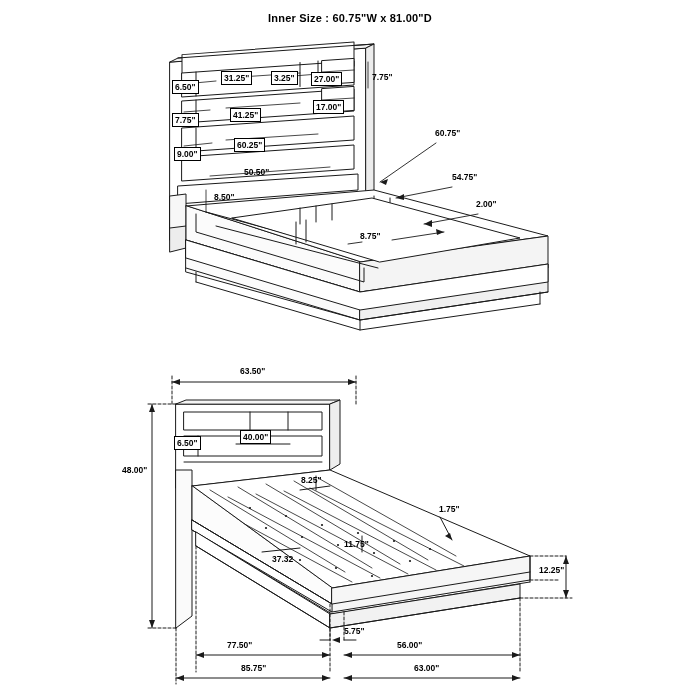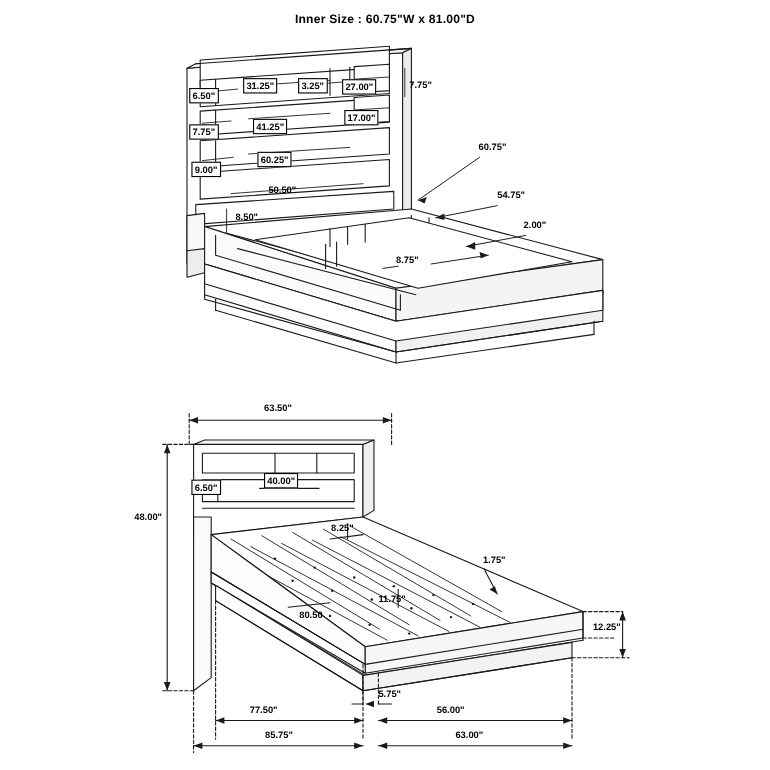--- a/index.html
+++ b/index.html
@@ -290,21 +290,21 @@
   <div class="plain" style="left:452px;top:172px;">54.75"</div>
   <div class="plain" style="left:476px;top:199px;">2.00"</div>
 
   <div class="plain" style="left:240px;top:366px;">63.50"</div>
   <div class="dim-label boxed" style="left:174px;top:436px;">6.50"</div>
   <div class="dim-label boxed" style="left:240px;top:430px;">40.00"</div>
   <div class="plain" style="left:122px;top:465px;">48.00"</div>
   <div class="plain" style="left:301px;top:475px;">8.25"</div>
   <div class="plain" style="left:439px;top:504px;">1.75"</div>
   <div class="plain" style="left:344px;top:539px;">11.75"</div>
-  <div class="plain" style="left:272px;top:554px;">80.50</div>
+  <div class="plain" style="left:272px;top:554px;">37.32</div>
   <div class="plain" style="left:539px;top:565px;">12.25"</div>
   <div class="plain" style="left:344px;top:626px;">5.75"</div>
   <div class="plain" style="left:227px;top:640px;">77.50"</div>
   <div class="plain" style="left:397px;top:640px;">56.00"</div>
   <div class="plain" style="left:241px;top:663px;">85.75"</div>
   <div class="plain" style="left:414px;top:663px;">63.00"</div>
 
 </div>
 
 </body></html>

